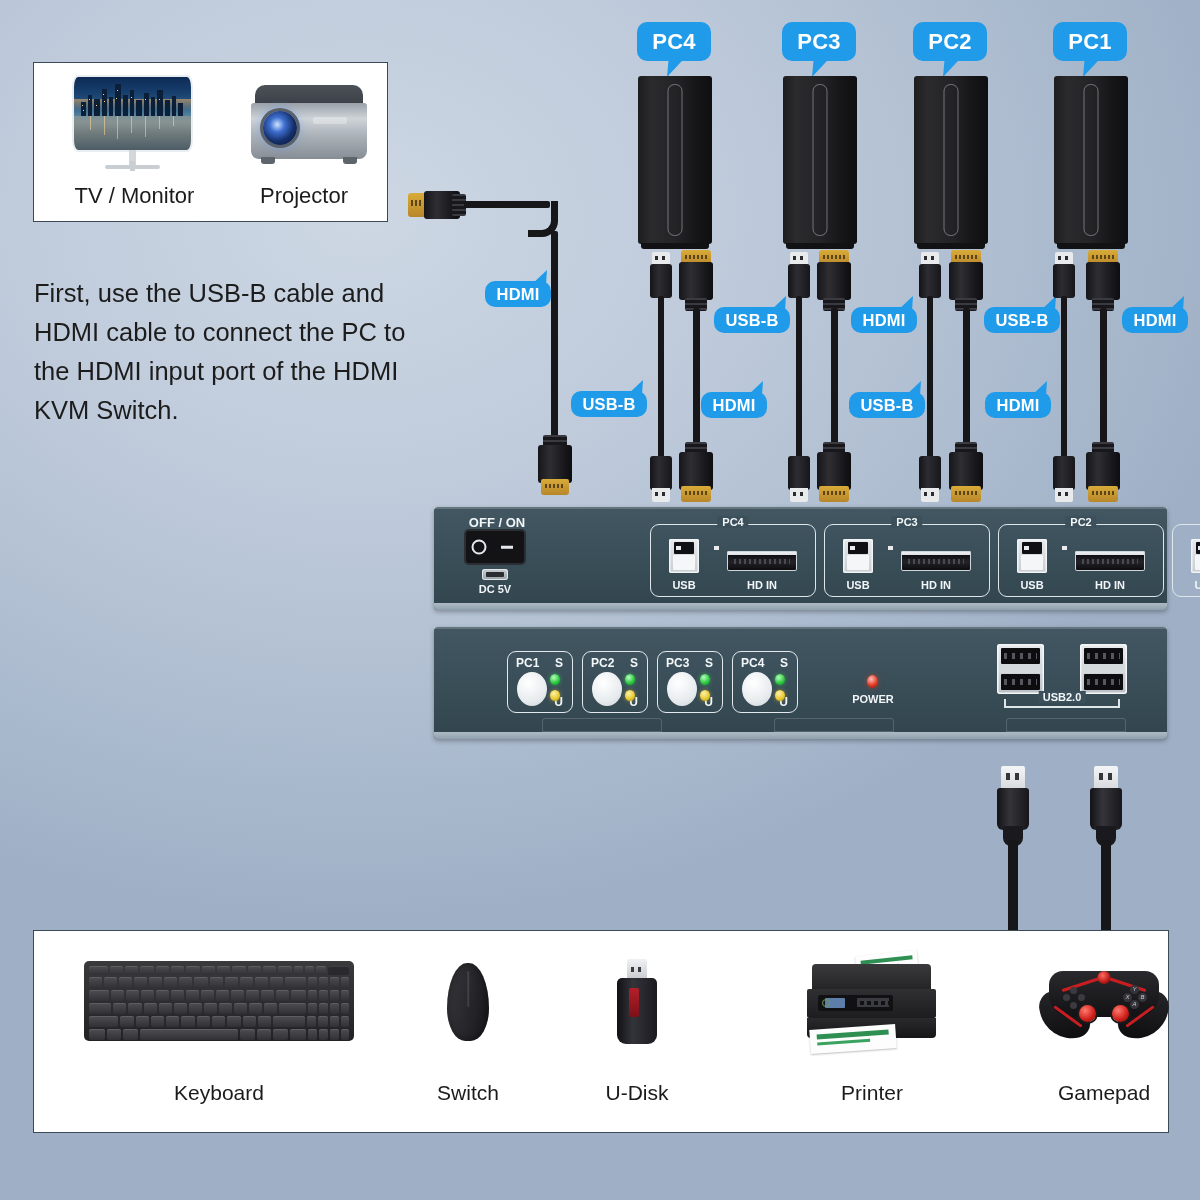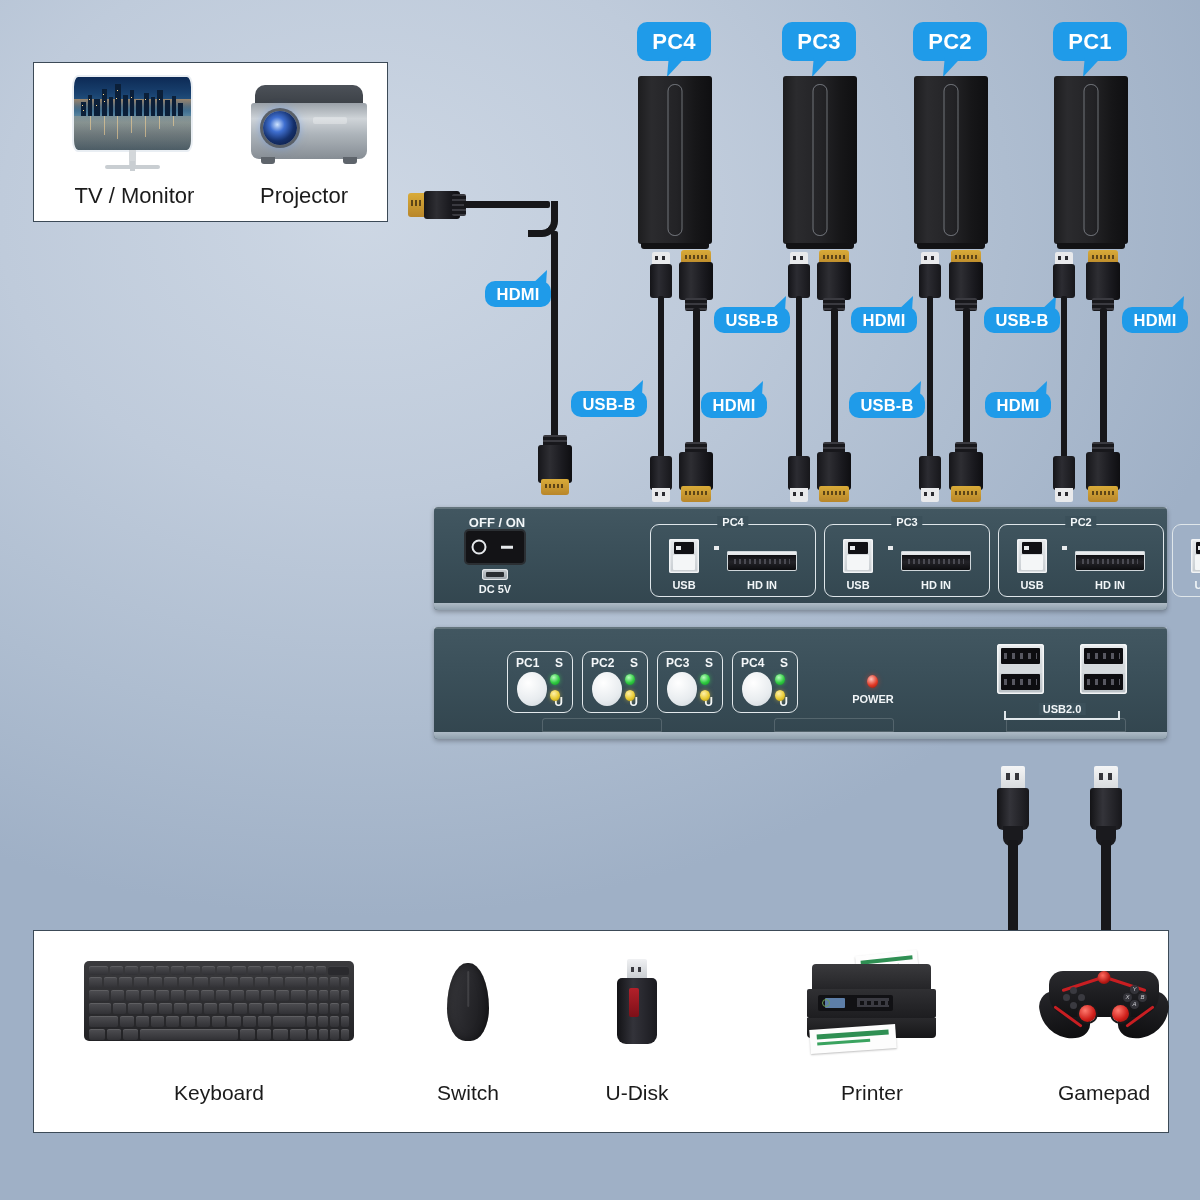--- a/index.html
+++ b/index.html
@@ -256,20 +256,21 @@
       <div class="abs" style="left:64px;top:32px;width:34px;height:7px;background:rgba(255,255,255,.30);border-radius:2px;"></div>
       <div class="prj-foot" style="left:12px;top:72px;width:14px;height:7px;"></div>
       <div class="prj-foot" style="left:94px;top:72px;width:14px;height:7px;"></div>
     </div>
 
     <div class="cap2 abs" style="left:18px;top:120px;width:165px;">TV / Monitor</div>
     <div class="cap2 abs" style="left:195px;top:120px;width:150px;">Projector</div>
   </div>
 
   <div class="instr abs" style="left:34px;top:274px;width:400px;">
+    <p>First, use the USB-B cable and HDMI cable to connect the PC to the HDMI input port of the HDMI KVM Switch.</p>
   </div>
 
   <div class="badge pc abs" style="left:637px;top:22px;width:74px;height:39px;font-size:22px;">
     <span>PC4</span>
       <span class="tail"></span>
   </div>
   <div class="tower" style="left:638px;top:76px;width:74px;height:168px;">
     <div class="strip" style="top:8px;height:150px;width:13px;"></div>
     <div class="base"></div>
   </div>
@@ -524,21 +525,21 @@
     <div class="usb2blk" style="left:563px;top:17px;width:47px;height:50px;">
       <div class="slot" style="top:8%;height:32%;"></div>
       <div class="bar"></div>
       <div class="slot" style="bottom:8%;height:32%;"></div>
     </div>
     <div class="usb2blk" style="left:646px;top:17px;width:47px;height:50px;">
       <div class="slot" style="top:8%;height:32%;"></div>
       <div class="bar"></div>
       <div class="slot" style="bottom:8%;height:32%;"></div>
     </div>
-    <div class="brkt" style="left:570px;top:72px;width:116px;height:9px;margin-top:12px;">
+    <div class="brkt" style="left:570px;top:72px;width:116px;height:9px;">
       <div class="brkt-lbl">USB2.0</div>
     </div>
 
     <div class="vent" style="left:108px;bottom:7px;width:118px;height:12px;"></div>
     <div class="vent" style="left:340px;bottom:7px;width:118px;height:12px;"></div>
     <div class="vent" style="left:572px;bottom:7px;width:118px;height:12px;"></div>
   </div>
 
   <div class="usba-plug" style="left:993px;top:766px;width:40px;height:175px;">
     <div class="usba-tip" style="left:8px;top:0;width:24px;height:24px;"></div>

